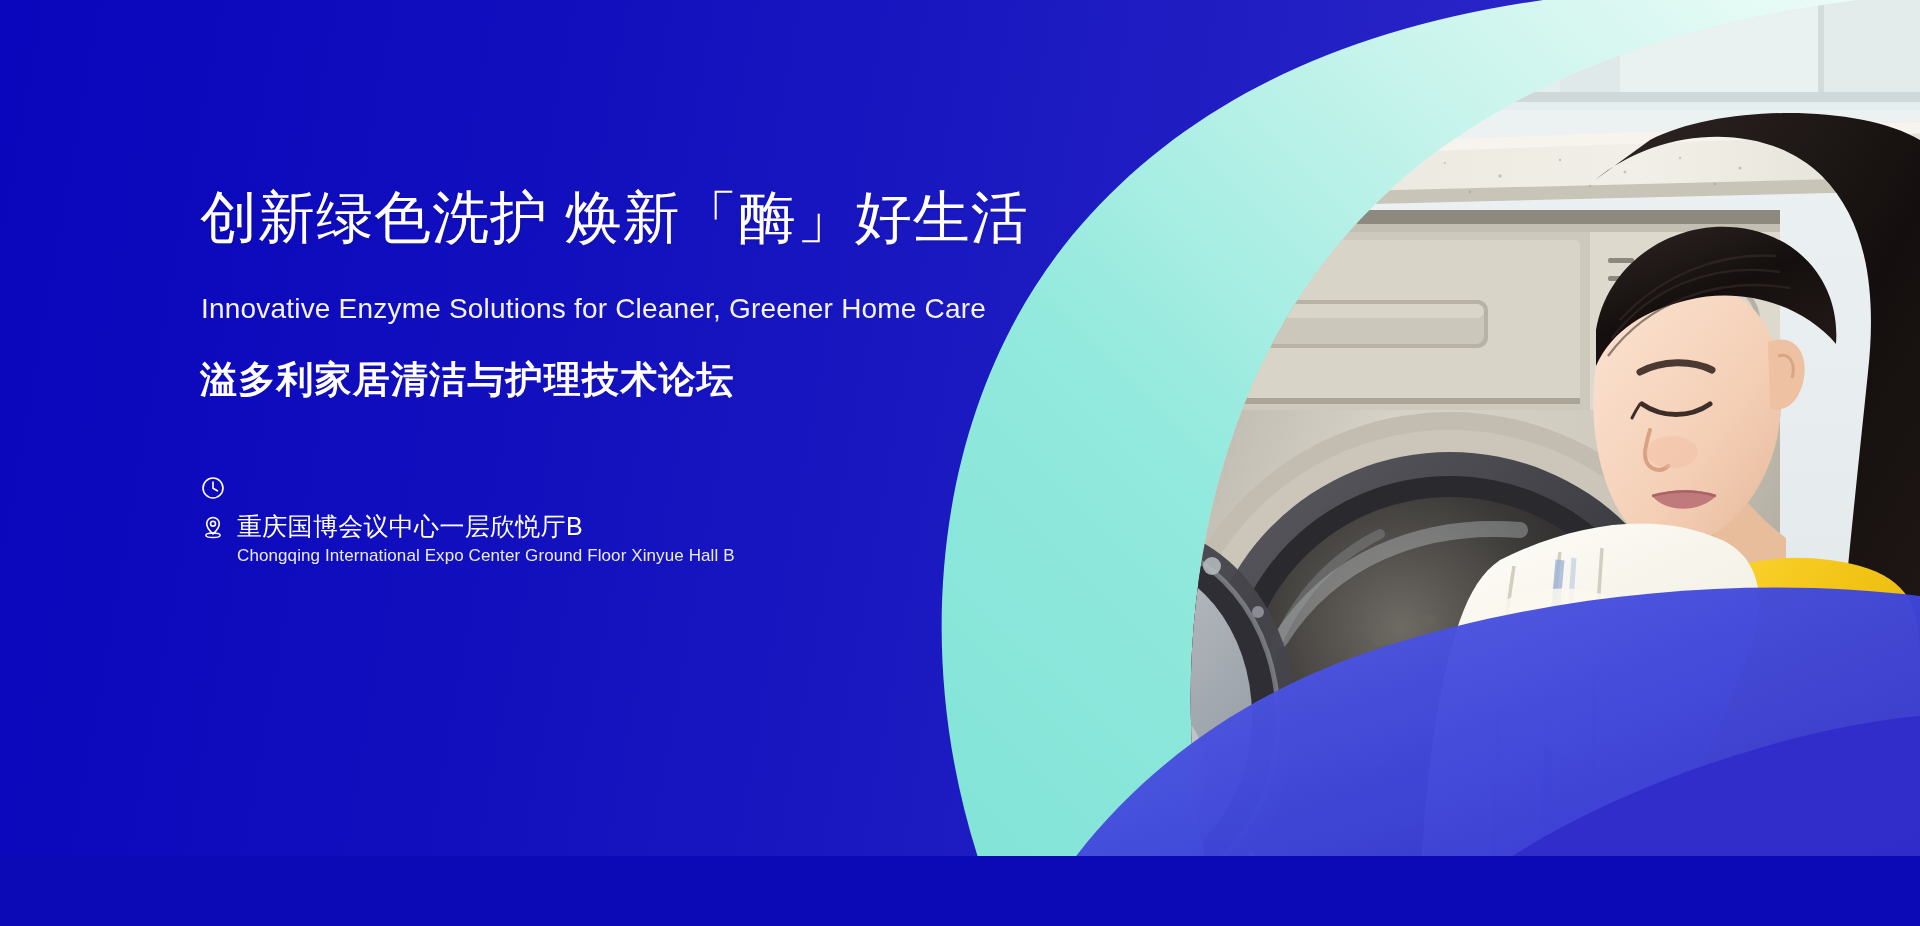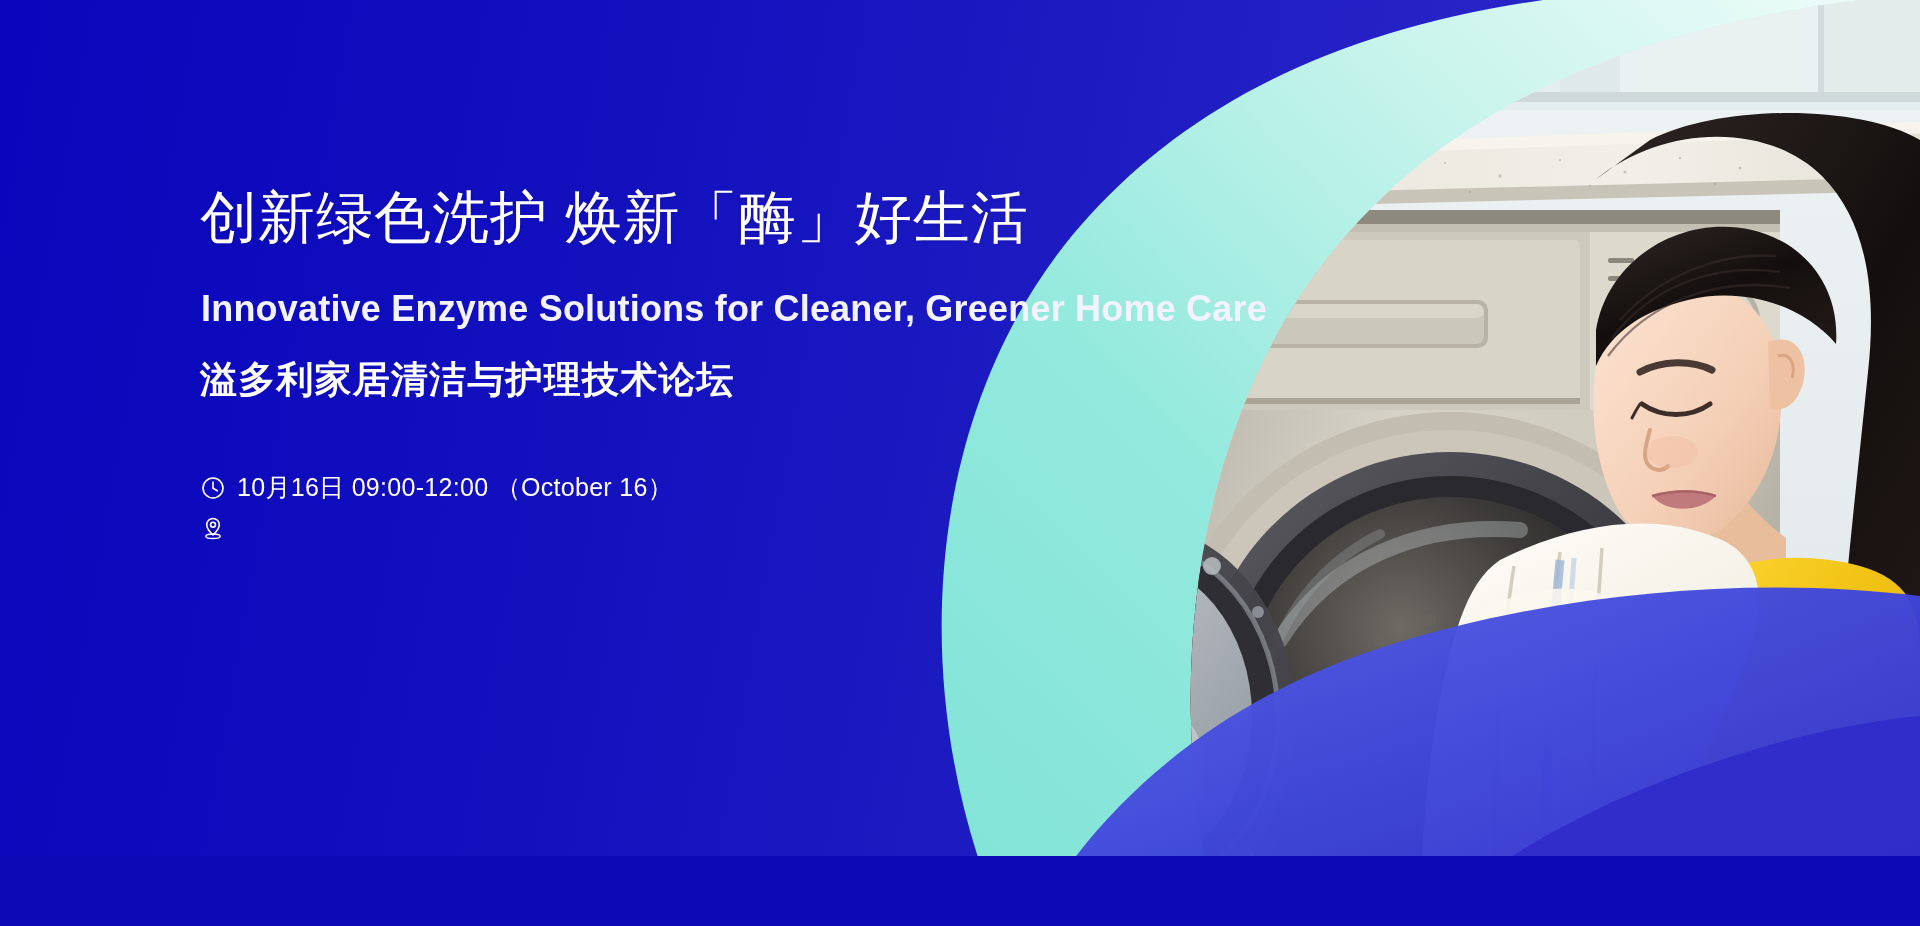--- a/index.html
+++ b/index.html
@@ -43,25 +43,25 @@
     line-height:66px;
     color:#ffffff;
     letter-spacing:1px;
     font-weight:400;
     white-space:nowrap;
     text-shadow:0 1px 3px rgba(0,0,0,.12);
   }
   .title-en {
     position:absolute;
     top:292px; left:1px;
-    font-size:36px;
+    font-size:28px;
     line-height:34px;
     color:#f2f3ff;
     letter-spacing:.2px;
-    font-weight:700;
+    font-weight:400;
     white-space:nowrap;
     text-align:right;
   }
   .sub-cn {
     position:absolute;
     top:357px; left:0;
     font-size:37px;
     line-height:46px;
     color:#ffffff;
     letter-spacing:1.2px;
@@ -462,31 +462,32 @@
 
     <div class="meta">
 
       <div class="meta-row">
         <span class="ico">
           <svg viewBox="0 0 24 24" fill="none" xmlns="http://www.w3.org/2000/svg">
             <circle cx="12" cy="12" r="9.2" stroke="#ffffff" stroke-width="1.5"></circle>
             <path d="M12 6.6 V12.2 L16 14.6" stroke="#ffffff" stroke-width="1.5" stroke-linecap="round" stroke-linejoin="round"></path>
           </svg>
         </span>
-        <span class="meta-text">
-          <span class="meta-main">10月16日 09:00-12:00 （October 16）</span>
-        </span>
       </div>
 
       <div class="meta-row">
         <span class="ico">
           <svg viewBox="0 0 24 24" fill="none" xmlns="http://www.w3.org/2000/svg">
             <path d="M12 3.2c-3.2 0-5.8 2.55-5.8 5.7 0 4.1 5.8 9.4 5.8 9.4s5.8-5.3 5.8-9.4c0-3.15-2.6-5.7-5.8-5.7Z" stroke="#ffffff" stroke-width="1.5" stroke-linejoin="round"></path>
             <circle cx="12" cy="8.9" r="2.25" stroke="#ffffff" stroke-width="1.5"></circle>
             <ellipse cx="12" cy="19.6" rx="6.6" ry="2.1" stroke="#ffffff" stroke-width="1.4"></ellipse>
           </svg>
         </span>
+        <span class="meta-text">
+          <span class="meta-main">重庆国博会议中心一层欣悦厅B</span>
+          <span class="meta-sub" style="display: block;">Chongqing International Expo Center Ground Floor Xinyue Hall B</span>
+        </span>
       </div>
 
     </div>
   </div>
 
 </div>
 
 </body></html>

